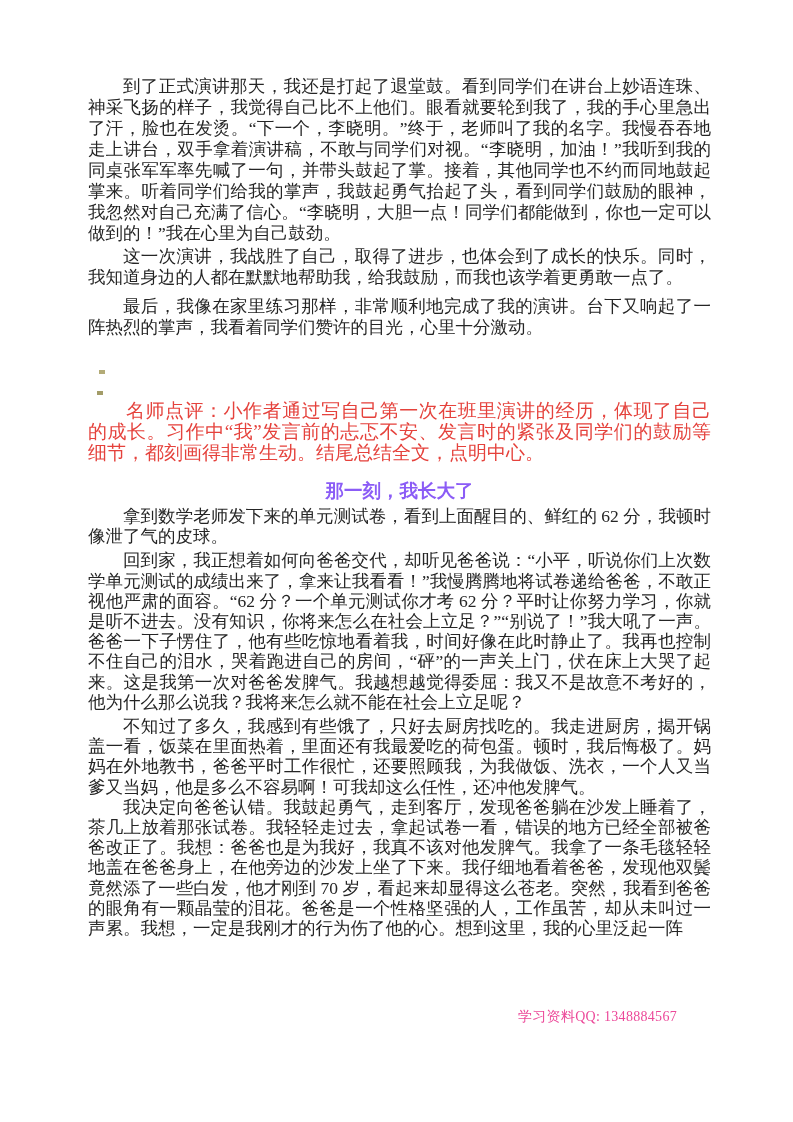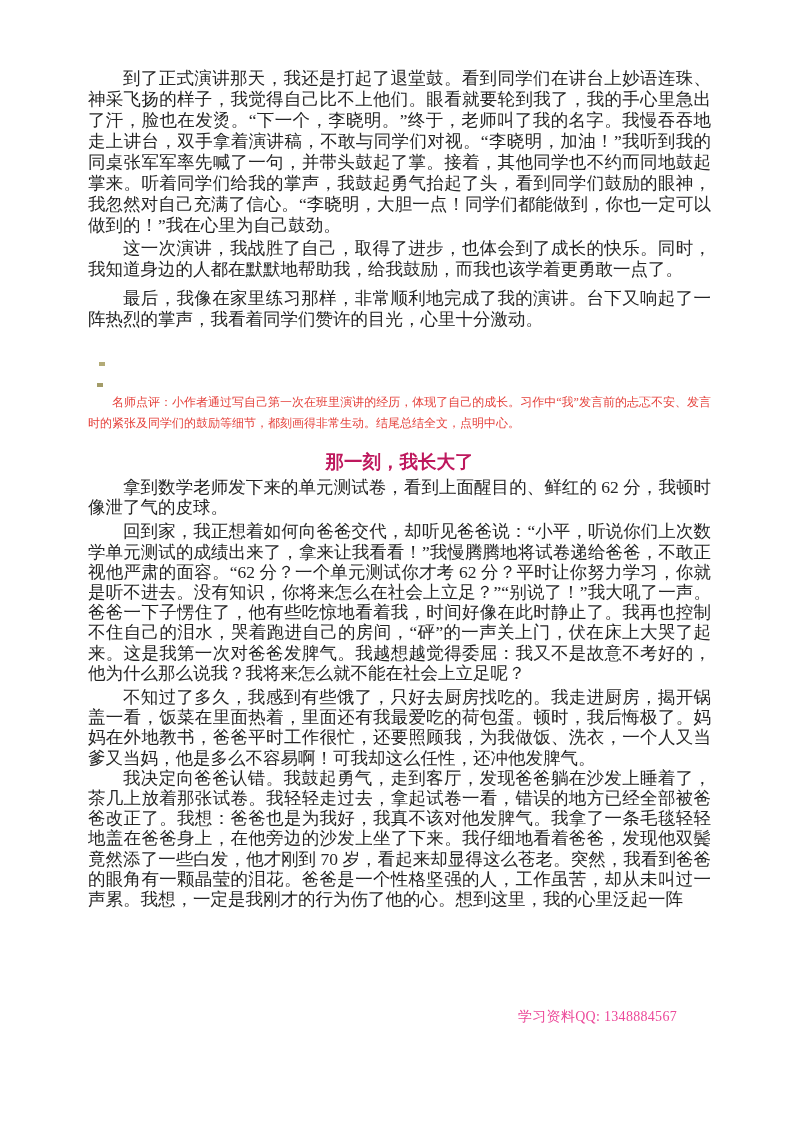--- a/index.html
+++ b/index.html
@@ -7,21 +7,21 @@
     position: relative;
     width: 793px;
     height: 1122px;
     background: #ffffff;
     overflow: hidden;
     font-family: "Liberation Serif", "DejaVu Serif", serif;
   }
   .content {
     position: absolute;
     left: 88px;
-    top: 68px;
+    top: 76px;
     width: 623px;
     color: #252525;
   }
   .para {
     margin: 0;
     text-align: justify;
     text-indent: 2em;
     font-size: 17.5px;
     line-height: 21px;
     font-family: "Liberation Serif", "DejaVu Serif", serif;
@@ -29,21 +29,21 @@
   .para.e3 { line-height: 20.2px; }
   .para.mt8 { margin-top: 8px; }
   .para.mt2 { margin-top: 2px; }
   .para.mt5 { margin-top: 5px; }
   .para.mt4 { margin-top: 4px; }
   .comment {
     margin: 4px 0 0 0;
     color: #e5423c;
     text-align: justify;
     text-indent: 2em;
-    font-size: 12px;
+    font-size: 19px;
     line-height: 21px;
   }
   .marks-block {
     position: relative;
     height: 28px;
     margin-top: 30px;
   }
   .mark {
     position: absolute;
     width: 6px;
@@ -56,21 +56,21 @@
     font-size: 17.5px;
     font-weight: bold;
     color: #111111;
     font-family: "Liberation Sans", "DejaVu Sans", sans-serif;
     line-height: 23px;
   }
   .essay-title {
     margin: 17px 0 0 0;
     font-size: 18.5px;
     font-weight: bold;
-    color: #be185d;
+    color: #8b5cf6;
     text-align: center;
     font-family: "Liberation Sans", "DejaVu Sans", sans-serif;
     line-height: 21px;
   }
   .footer {
     position: absolute;
     left: 518px;
     top: 1008px;
     font-size: 14px;
     color: #ec4899;

